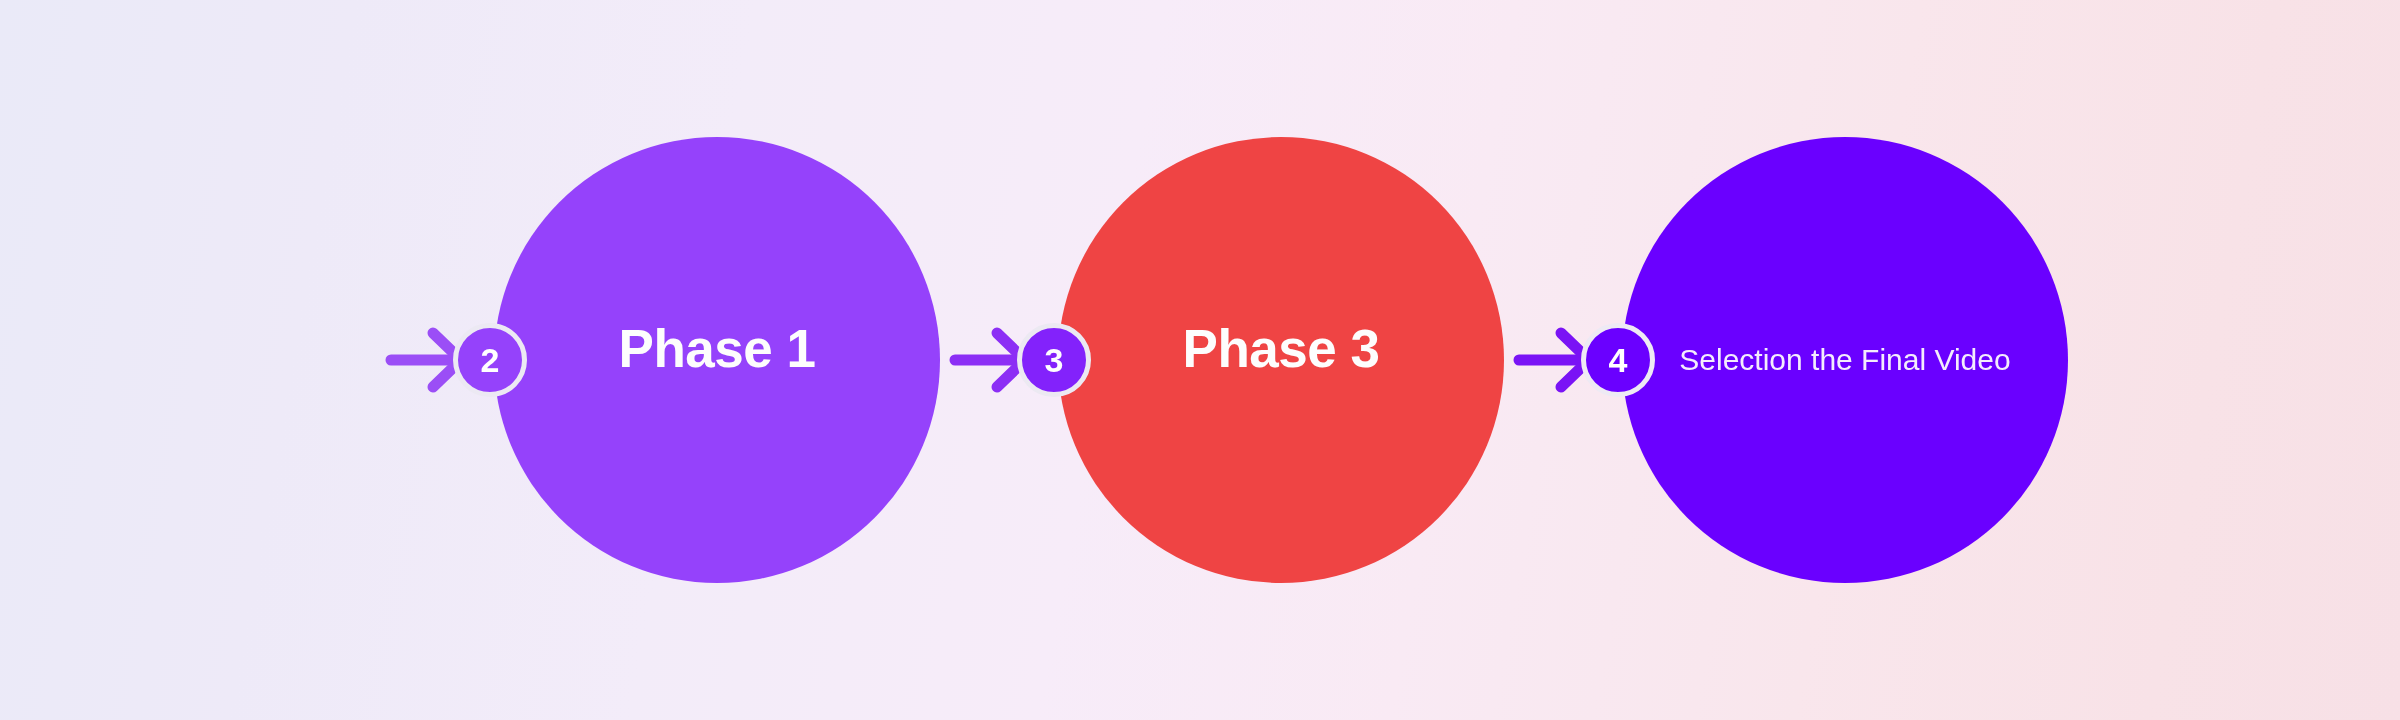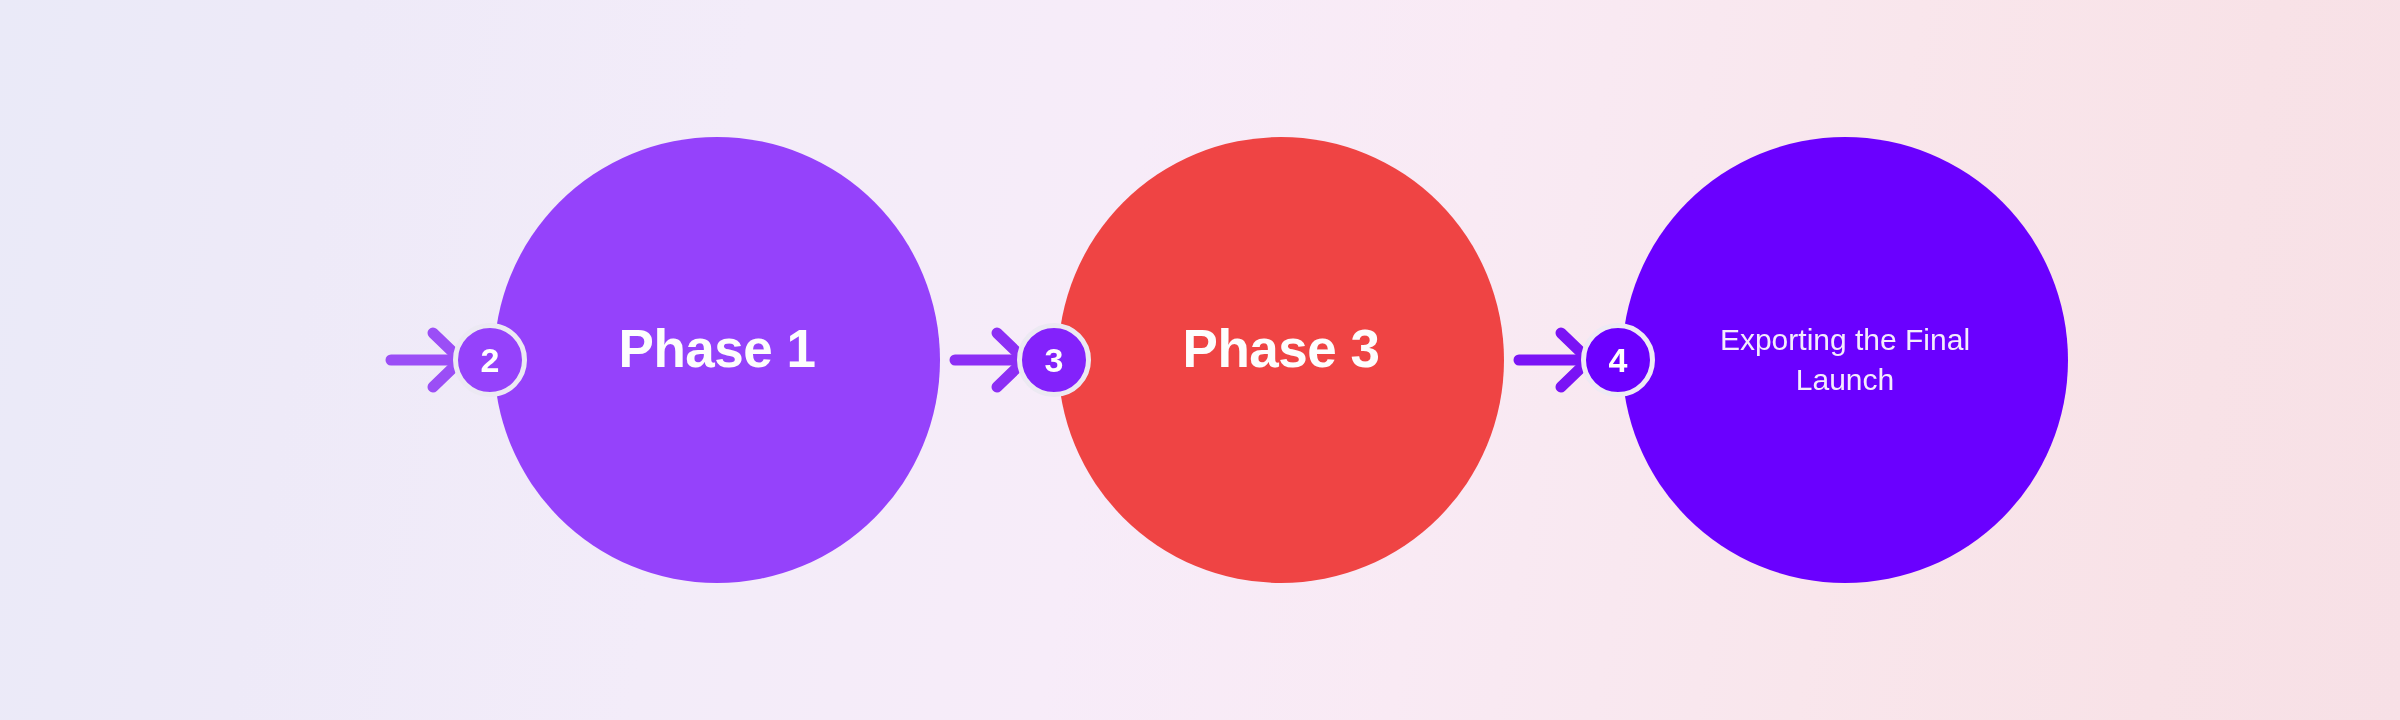--- a/index.html
+++ b/index.html
@@ -167,21 +167,21 @@
       <svg width="92" height="72" viewBox="0 0 92 72">
         <g fill="none" stroke="#7a13f5" stroke-width="11" stroke-linecap="round" stroke-linejoin="round">
           <line x1="2" y1="36" x2="68" y2="36"></line>
           <polyline points="44,9 72,36 44,63"></polyline>
         </g>
       </svg>
     </div>
 
     <div class="step">
       <div class="bubble" style="background:#6a00ff;">
-        <div class="desc">Exporting the Final Launch</div>
+        <div class="desc">Selection the Final Video</div>
       </div>
       <div class="badge" style="background:#6a00ff;border-color:#eeeaf4;">
         <span>4</span>
       </div>
     </div>
 
     <div class="spacer-right"></div>
 
   </div>
 </div>

